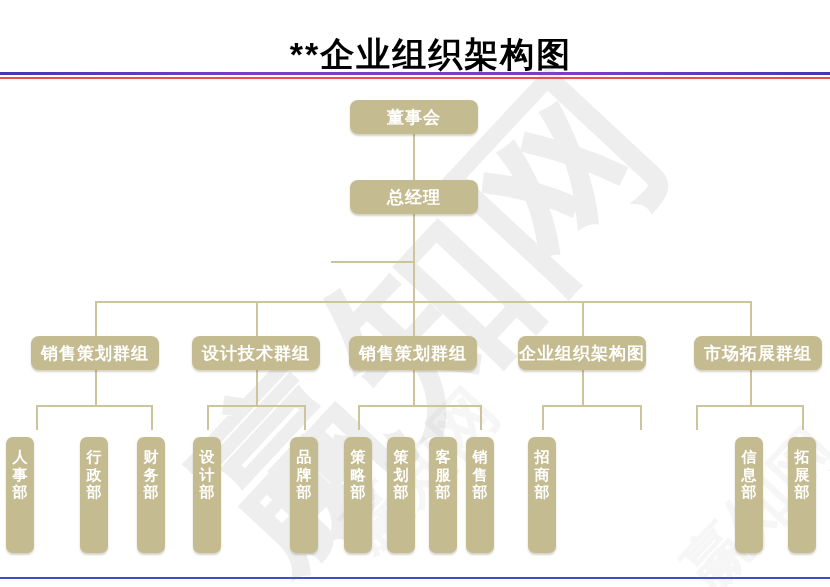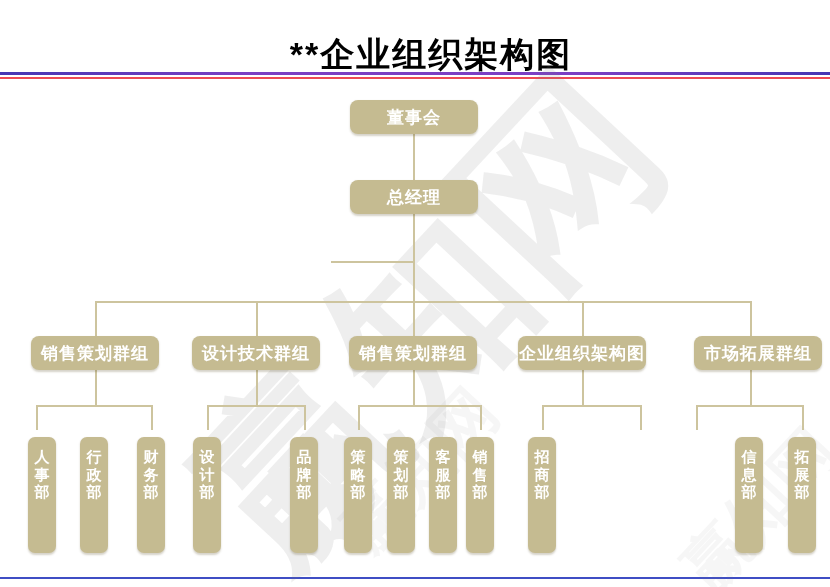--- a/index.html
+++ b/index.html
@@ -97,21 +97,21 @@
 
   <div class="node hbox" style="left:350px;top:100px">董事会</div>
   <div class="node hbox" style="left:350px;top:180px">总经理</div>
 
   <div class="node hbox" style="left:31px;top:336px">销售策划群组</div>
   <div class="node hbox" style="left:192px;top:336px">设计技术群组</div>
   <div class="node hbox" style="left:349px;top:336px">销售策划群组</div>
   <div class="node hbox" style="left:518px;top:336px">企业组织架构图</div>
   <div class="node hbox" style="left:694px;top:336px">市场拓展群组</div>
 
-  <div class="node vbox" style="left:28px">人事部</div>
+  <div class="node vbox" style="left:6px">人事部</div>
   <div class="node vbox" style="left:80px">行政部</div>
   <div class="node vbox" style="left:137px">财务部</div>
 
   <div class="node vbox" style="left:193px">设计部</div>
   <div class="node vbox" style="left:290px">品牌部</div>
 
   <div class="node vbox" style="left:344px">策略部</div>
   <div class="node vbox" style="left:387px">策划部</div>
   <div class="node vbox" style="left:429px">客服部</div>
   <div class="node vbox" style="left:466px">销售部</div>

